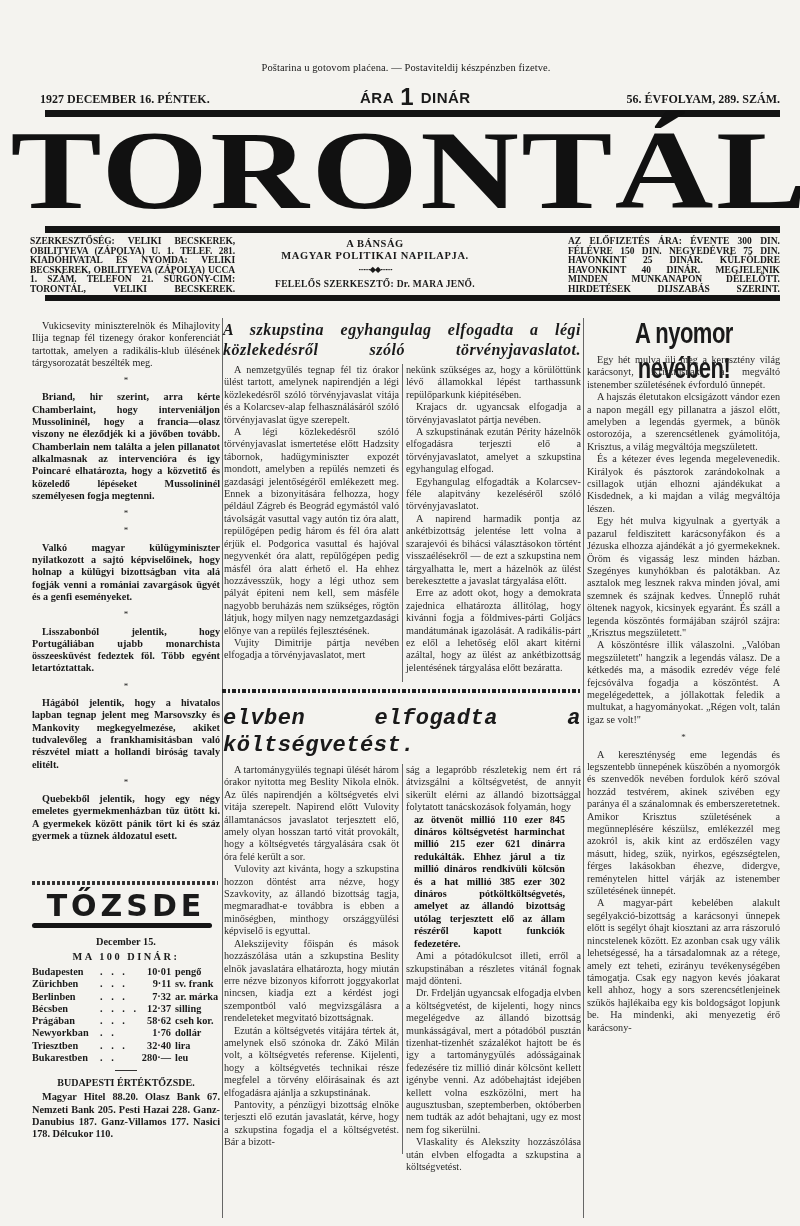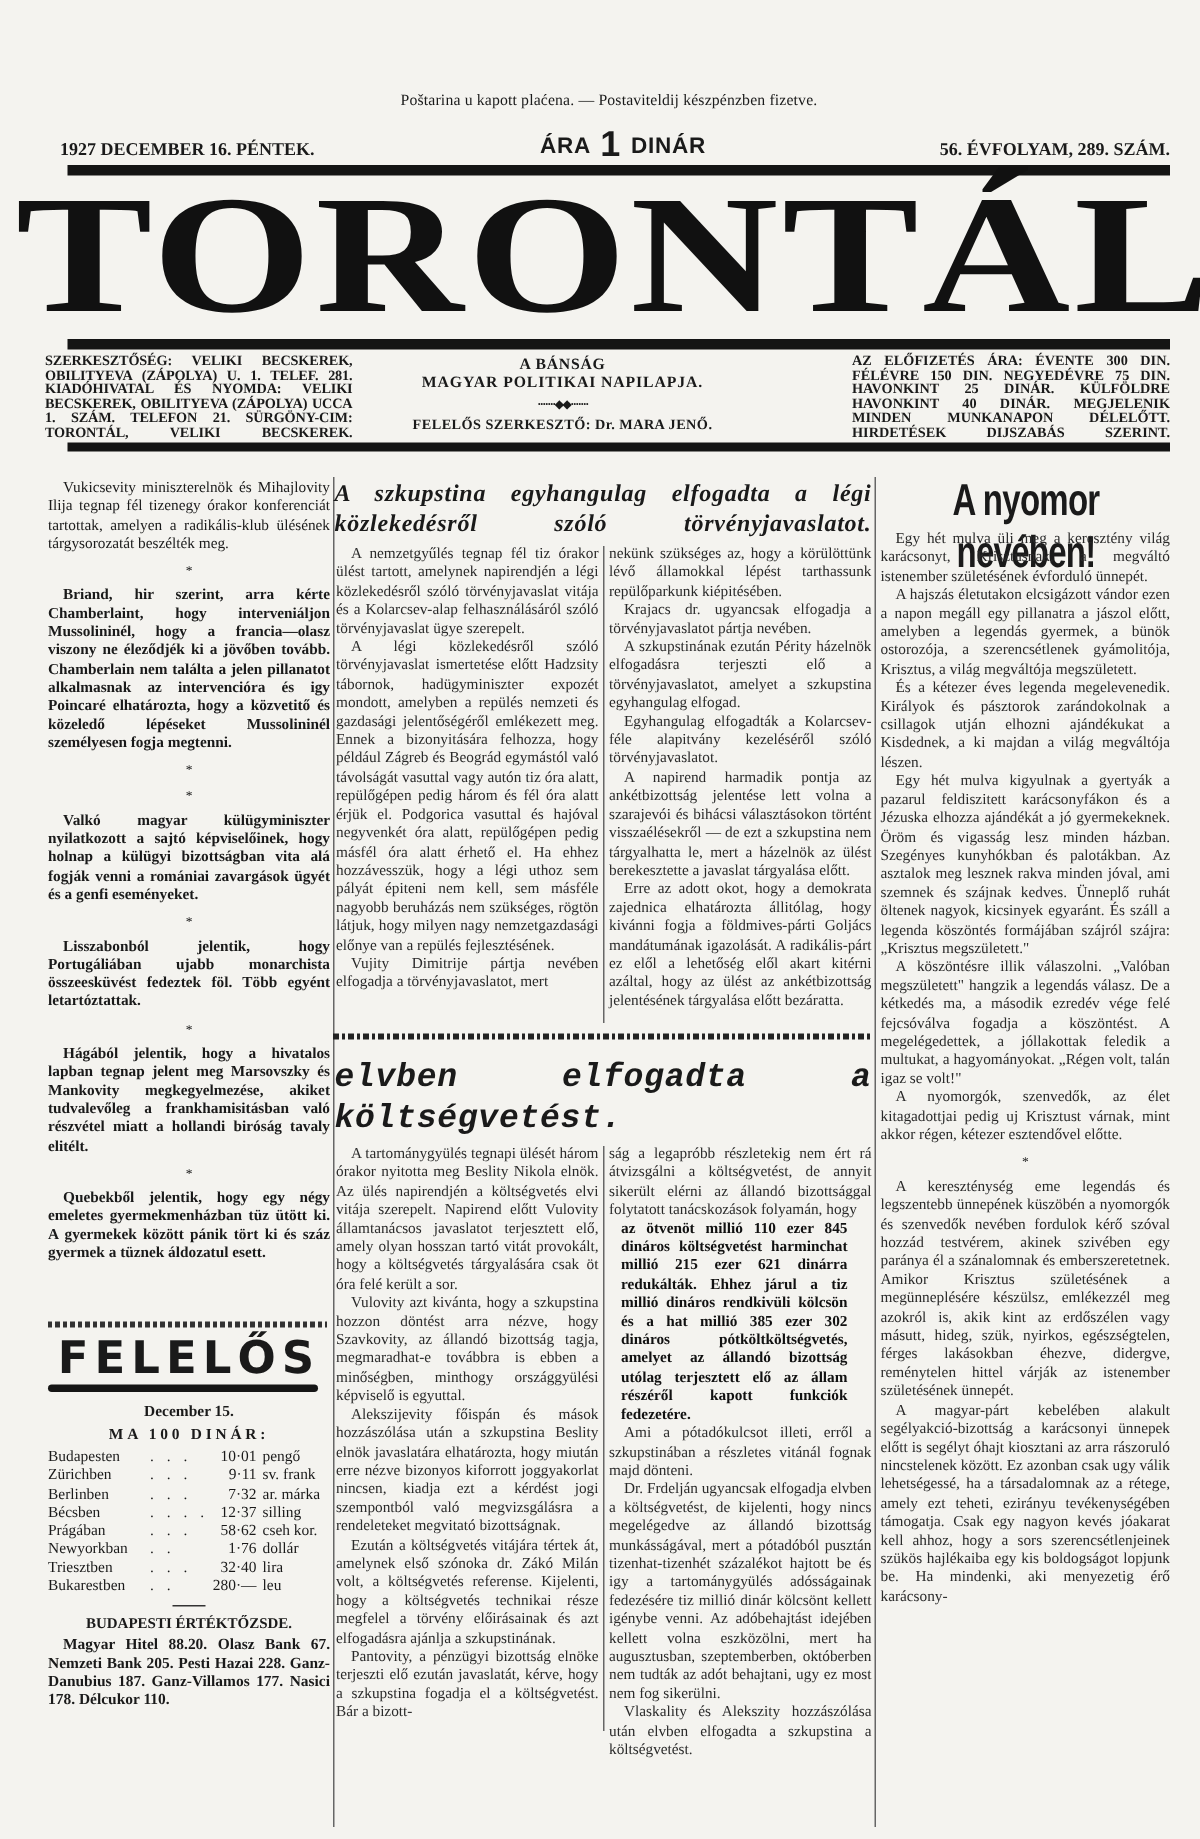--- a/index.html
+++ b/index.html
@@ -70,35 +70,35 @@
   .tozsde-title {
     position: absolute; top: 890px; left: 2px; width: 188px; text-align: center;
     font-family: "DejaVu Sans", sans-serif; font-weight: 900; font-size: 30px; letter-spacing: 4px; line-height: 32px;
   }
   .tozsde-bar { position: absolute; top: 923px; left: 2px; width: 180px; height: 5px; background: #151515; border-radius: 3px; }
   .tozsde-orn { position: absolute; top: 881px; left: 2px; width: 186px; height: 4px;
     background: repeating-linear-gradient(90deg, #333 0 3px, transparent 3px 5px); }
   .tozsde { position: absolute; top: 936px; left: 2px; width: 188px; font-size: 10.3px; }
   .tozsde .d { text-align: center; font-weight: bold; }
   .tozsde .ma { text-align: center; font-weight: bold; letter-spacing: 2.5px; margin-top: 4px; }
-  .rates { margin-top: 4px; width: 100%; border-collapse: collapse; font-weight: normal; }
+  .rates { margin-top: 4px; width: 100%; border-collapse: collapse; font-weight: bold; }
   .rates td { padding: 0; line-height: 12.3px; white-space: nowrap; }
   .rates td.city { width: 68px; }
   .rates td.dots2 { width: 30px; letter-spacing: 3px; }
   .rates td.val { text-align: right; width: 36px; padding-right: 4px; margin-left: 48px; }
   .tozsde .sep { width: 22px; height: 1px; background: #333; margin: 6px auto 6px; }
   .tozsde .bt { text-align: center; font-weight: bold; font-size: 10px; margin-bottom: 3px; }
   .tozsde .bt-text { font-weight: bold; text-align: justify; line-height: 12.3px; text-indent: 10px; }
 </style>
 </head>
 <body>
 
 <div class="page">
 
-  <div class="postage">Poštarina u kapott plaćena. — Postaviteldij készpénzben fizetve.</div>
+  <div class="postage">Poštarina u gotovom plaćena. — Postaviteldij készpénzben fizetve.</div>
 
   <div class="topline">
     <span class="date">1927 DECEMBER 16. PÉNTEK.</span>
     <span class="price">
       <span>ÁRA</span>
       <span class="big">1</span>
       <span>DINÁR</span>
     </span>
     <span class="issue">56. ÉVFOLYAM, 289. SZÁM.</span>
   </div>
@@ -127,21 +127,21 @@
     <p class="b">Valkó magyar külügyminiszter nyilatkozott a sajtó képviselőinek, hogy holnap a külügyi bizottságban vita alá fogják venni a romániai zavargások ügyét és a genfi eseményeket.</p>
     <div class="star">*</div>
     <p class="b">Lisszabonból jelentik, hogy Portugáliában ujabb monarchista összeesküvést fedeztek föl. Több egyént letartóztattak.</p>
     <div class="star">*</div>
     <p class="b">Hágából jelentik, hogy a hivatalos lapban tegnap jelent meg Marsovszky és Mankovity megkegyelmezése, akiket tudvalevőleg a frankhamisitásban való részvétel miatt a hollandi biróság tavaly elitélt.</p>
     <div class="star">*</div>
     <p class="b">Quebekből jelentik, hogy egy négy emeletes gyermekmenházban tüz ütött ki. A gyermekek között pánik tört ki és száz gyermek a tüznek áldozatul esett.</p>
   </div>
 
   <div class="tozsde-orn"></div>
-  <div class="tozsde-title">FELELŐS</div>
+  <div class="tozsde-title">TŐZSDE</div>
   <div class="tozsde-bar"></div>
   <div class="tozsde">
     <div class="d">December 15.</div>
     <div class="ma">MA 100 DINÁR:</div>
     <table class="rates">
       <tbody>
         <tr>
             <td class="city">Budapesten</td>
             <td class="dots2">. . .</td>
             <td class="val">10·01</td>
@@ -237,19 +237,18 @@
 
   <div class="vsep" style="left:553px; top:318px; height:900px;"></div>
 
   <div class="right-title">A nyomor nevében!</div>
   <div class="bodycol" style="left:557px; top:354px; width:193px;">
     <p>Egy hét mulva üli meg a keresztény világ karácsonyt, Krisztusnak, a megváltó istenember születésének évforduló ünnepét.</p>
     <p>A hajszás életutakon elcsigázott vándor ezen a napon megáll egy pillanatra a jászol előtt, amelyben a legendás gyermek, a bünök ostorozója, a szerencsétlenek gyámolitója, Krisztus, a világ megváltója megszületett.</p>
     <p>És a kétezer éves legenda megelevenedik. Királyok és pásztorok zarándokolnak a csillagok utján elhozni ajándékukat a Kisdednek, a ki majdan a világ megváltója lészen.</p>
     <p>Egy hét mulva kigyulnak a gyertyák a pazarul feldiszitett karácsonyfákon és a Jézuska elhozza ajándékát a jó gyermekeknek. Öröm és vigasság lesz minden házban. Szegényes kunyhókban és palotákban. Az asztalok meg lesznek rakva minden jóval, ami szemnek és szájnak kedves. Ünneplő ruhát öltenek nagyok, kicsinyek egyaránt. És száll a legenda köszöntés formájában szájról szájra: „Krisztus megszületett."</p>
     <p>A köszöntésre illik válaszolni. „Valóban megszületett" hangzik a legendás válasz. De a kétkedés ma, a második ezredév vége felé fejcsóválva fogadja a köszöntést. A megelégedettek, a jóllakottak feledik a multukat, a hagyományokat. „Régen volt, talán igaz se volt!"</p>
-    <p>A nyomorgók, szenvedők, az élet kitagadottjai pedig uj Krisztust várnak, mint akkor régen, kétezer esztendővel előtte.</p>
     <div class="star">*</div>
     <p>A kereszténység eme legendás és legszentebb ünnepének küszöbén a nyomorgók és szenvedők nevében fordulok kérő szóval hozzád testvérem, akinek szivében egy paránya él a szánalomnak és emberszeretetnek. Amikor Krisztus születésének a megünneplésére készülsz, emlékezzél meg azokról is, akik kint az erdőszélen vagy másutt, hideg, szük, nyirkos, egészségtelen, férges lakásokban éhezve, didergve, reménytelen hittel várják az istenember születésének ünnepét.</p>
     <p>A magyar-párt kebelében alakult segélyakció-bizottság a karácsonyi ünnepek előtt is segélyt óhajt kiosztani az arra rászoruló nincstelenek között. Ez azonban csak ugy válik lehetségessé, ha a társadalomnak az a rétege, amely ezt teheti, ezirányu tevékenységében támogatja. Csak egy nagyon kevés jóakarat kell ahhoz, hogy a sors szerencsétlenjeinek szükös hajlékaiba egy kis boldogságot lopjunk be. Ha mindenki, aki menyezetig érő karácsony-</p>
   </div>
 
 </div>
 
 </body></html>

